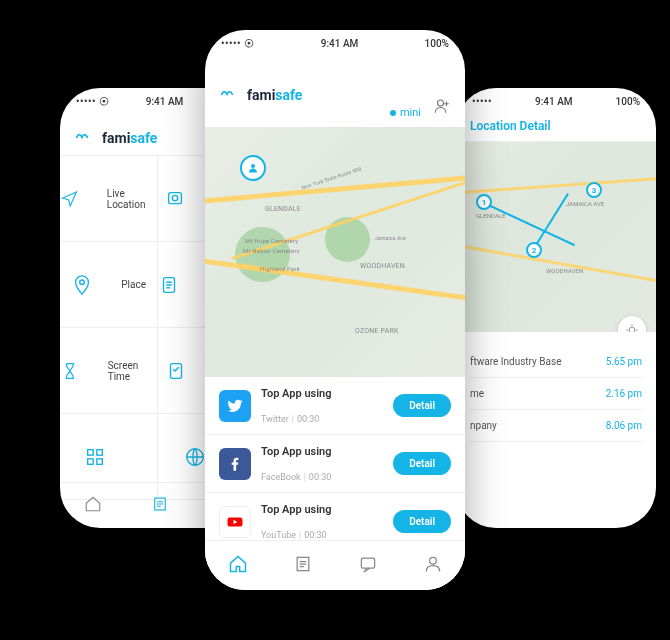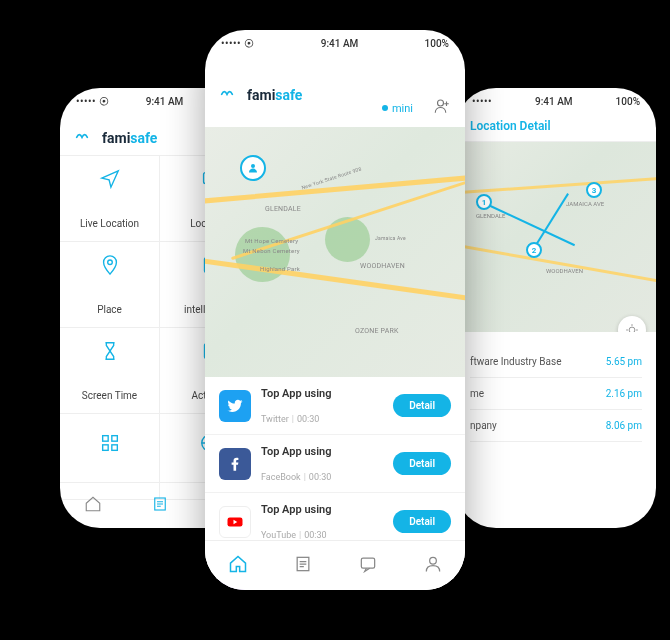--- a/index.html
+++ b/index.html
@@ -14,21 +14,21 @@
   .brand .logo svg{width:16px;height:16px;}
   .brand .fami{color:#1a2a3a;}
   .brand .safe{color:#14b4e6;}
   .mini{display:flex;align-items:center;gap:4px;font-size:11px;color:#14b4e6;}
   .mini::before{content:"";width:6px;height:6px;border-radius:50%;background:#14b4e6;}
   .addp svg{width:18px;height:18px;stroke:#777;}
 
   
   .left-phone{left:60px;top:88px;width:200px;height:440px;}
   .left-phone .grid{display:grid;grid-template-columns:1fr 1fr;border-top:1px solid #eee;}
-  .left-phone .cell{height:86px;border-right:1px solid #eee;border-bottom:1px solid #eee;display:flex;flex-direction:column;justify-content:center;align-items:center;gap:28px;}
+  .left-phone .cell{height:86px;border-right:1px solid #eee;border-bottom:1px solid #eee;display:flex;flex-direction:row;justify-content:center;align-items:center;gap:28px;}
   .left-phone .cell svg{width:22px;height:22px;}
   .left-phone .cell span{font-size:10px;color:#444;}
   .left-phone .bottom-nav{position:absolute;bottom:0;left:0;right:0;height:46px;border-top:1px solid #eee;display:flex;justify-content:space-around;align-items:center;}
   .left-phone .bottom-nav svg{width:18px;height:18px;}
 
   
   .right-phone{right:14px;top:88px;width:200px;height:440px;}
   .right-phone .title{color:#14b4e6;font-size:12px;font-weight:600;padding:8px 14px;border-bottom:1px solid #eee;}
   .right-phone .todaybar{background:#14b4e6;color:#fff;display:flex;align-items:center;padding:0 12px;height:30px;font-size:11px;font-weight:600;}
   .right-phone .todaybar svg{width:12px;height:12px;margin-left:6px;}
@@ -209,21 +209,21 @@
     <span>9:41 AM</span>
     <span>100%</span>
   </div>
   <div class="brandrow">
     <div class="brand">
       <span class="logo"><svg viewBox="0 0 24 24">
               <path d="M4 14 Q8 6 12 14 Q16 6 20 14" stroke="#14b4e6" stroke-width="2.5" fill="none" stroke-linecap="round"></path>
             </svg></span>
       <span><span class="fami">fami</span><span class="safe">safe</span></span>
     </div>
-    <div style="display:flex;align-items:center;gap:20px;margin-top:38px;">
+    <div style="display:flex;align-items:flex-end;gap:12px;margin-top:38px;">
       <span class="mini">mini</span>
       <span class="addp"><svg viewBox="0 0 24 24">
               <circle cx="10" cy="8" r="4" stroke="#777" stroke-width="1.5"></circle>
               <path d="M3 21 C3 16 7 14 10 14 C13 14 17 16 17 21" stroke="#777" stroke-width="1.5"></path>
               <path d="M18 6 V12 M15 9 H21" stroke="#777" stroke-width="1.5"></path>
             </svg></span>
     </div>
   </div>
   <div class="map">
     <div class="park" style="left:30px;top:100px;width:55px;height:55px;"></div>

